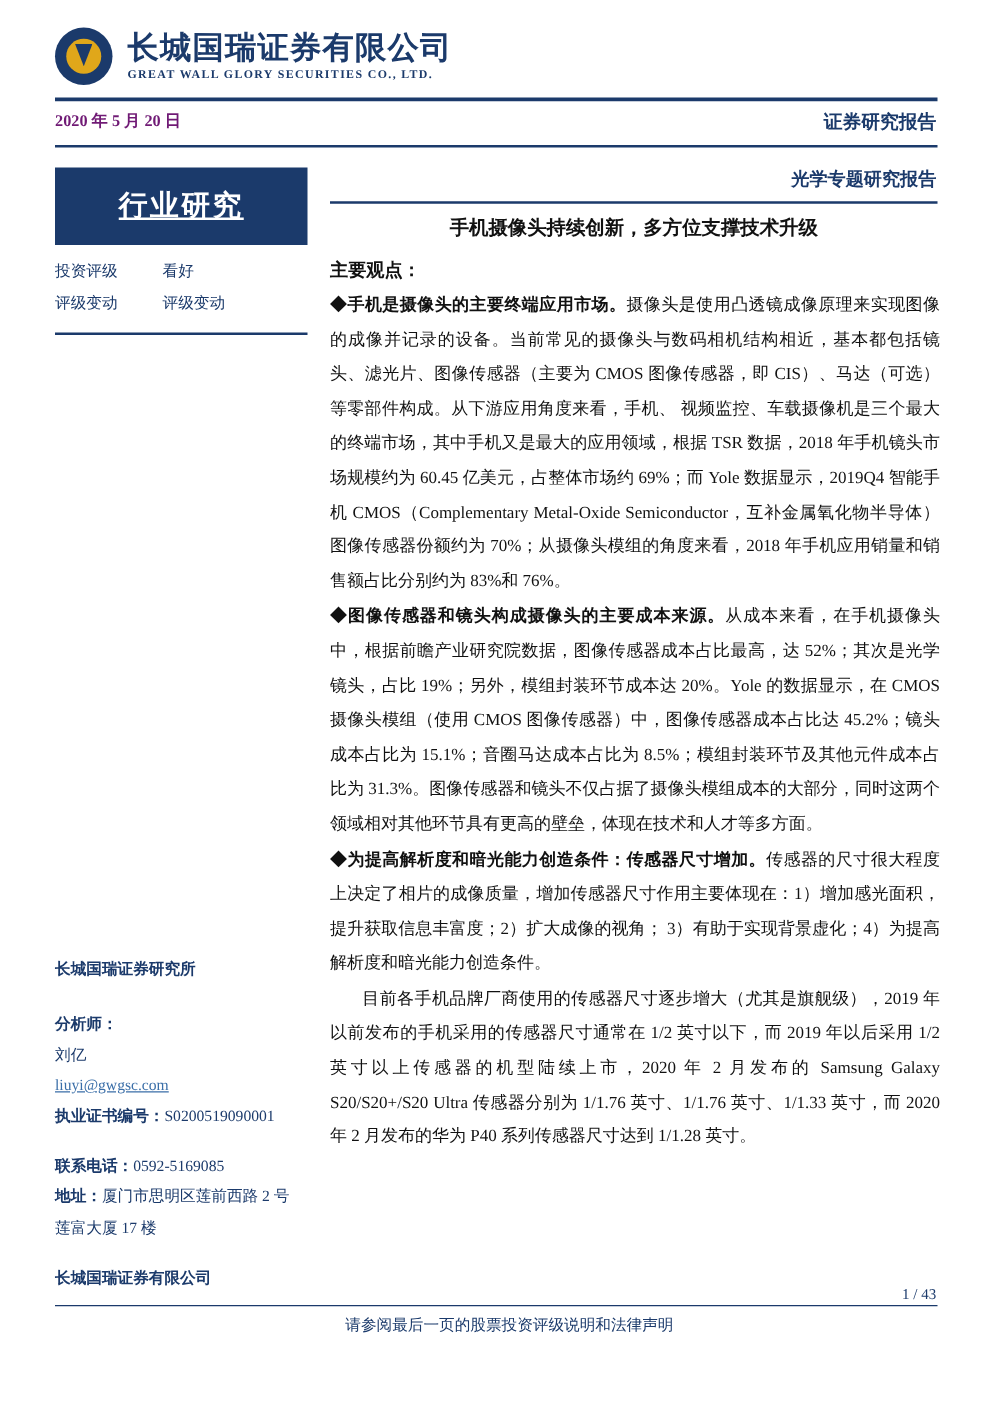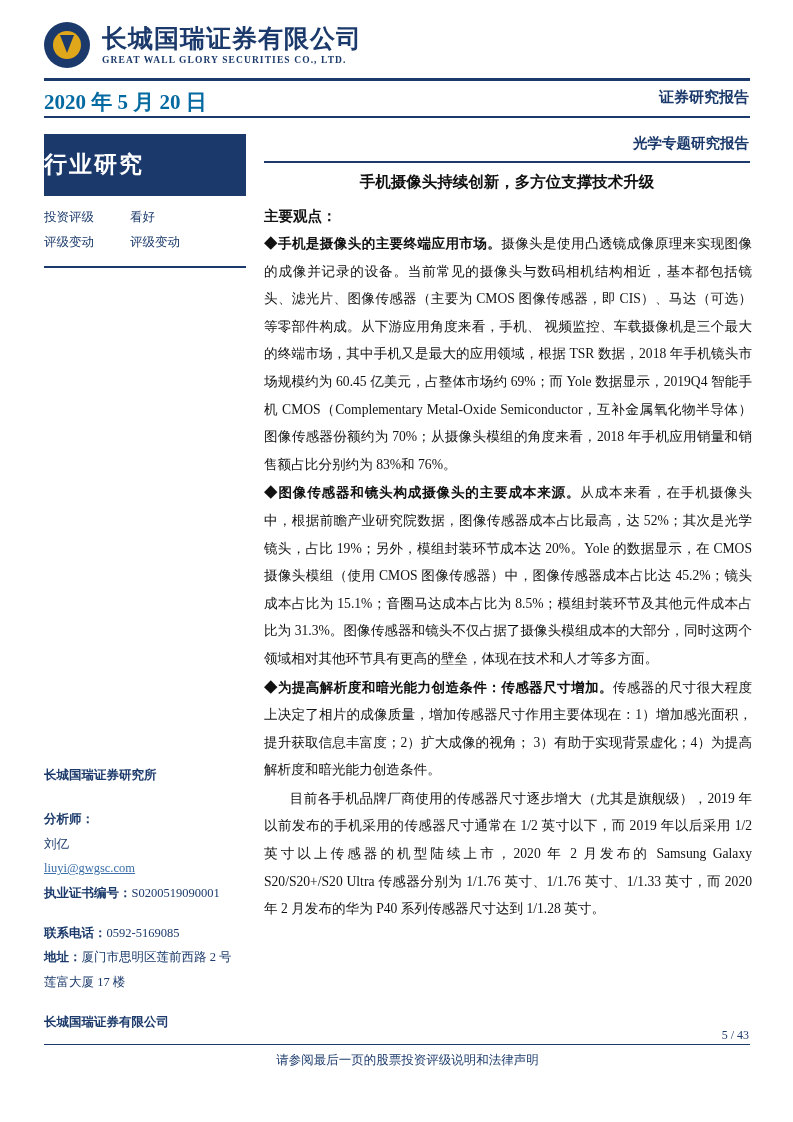--- a/index.html
+++ b/index.html
@@ -73,23 +73,23 @@
     left: 44px;
     top: 78px;
     width: 706px;
     height: 3px;
     background: #1b3a6b;
   }
   .date-line {
     position: absolute;
     left: 44px;
     top: 88px;
-    font-size: 21px;
-    font-weight: bold;
-    color: #0369a1;
+    font-size: 13px;
+    font-weight: bold;
+    color: #701a75;
     font-family: "Liberation Serif", serif;
   }
   .report-type {
     position: absolute;
     right: 44px;
     top: 88px;
     font-size: 15px;
     font-weight: bold;
     color: #1b3a6b;
     font-family: "Liberation Serif", serif;
@@ -106,26 +106,28 @@
   .industry-box {
     position: absolute;
     left: 44px;
     top: 134px;
     width: 202px;
     height: 62px;
     background: #1b3a6b;
   }
   .industry-box span {
     display: block;
+    text-align: center;
     line-height: 62px;
     color: #ffffff;
     font-size: 23px;
     font-weight: bold;
     letter-spacing: 2px;
     font-family: "Liberation Serif", serif;
+    text-decoration: underline;
   }
   .rating-table {
     position: absolute;
     left: 44px;
     top: 205px;
     width: 202px;
   }
   .rating-row {
     display: flex;
     font-size: 12.5px;
@@ -294,17 +296,17 @@
   <div class="doc-title">手机摄像头持续创新，多方位支撑技术升级</div>
   <div class="main-points">主要观点：</div>
 
   <div class="body-col">
     <p><span class="lead">◆手机是摄像头的主要终端应用市场。</span><span>摄像头是使用凸透镜成像原理来实现图像的成像并记录的设备。当前常见的摄像头与数码相机结构相近，基本都包括镜头、滤光片、图像传感器（主要为 CMOS 图像传感器，即 CIS）、马达（可选）等零部件构成。从下游应用角度来看，手机、 视频监控、车载摄像机是三个最大的终端市场，其中手机又是最大的应用领域，根据 TSR 数据，2018 年手机镜头市场规模约为 60.45 亿美元，占整体市场约 69%；而 Yole 数据显示，2019Q4 智能手机 CMOS（Complementary Metal-Oxide Semiconductor，互补金属氧化物半导体）图像传感器份额约为 70%；从摄像头模组的角度来看，2018 年手机应用销量和销售额占比分别约为 83%和 76%。</span></p>
     <p><span class="lead">◆图像传感器和镜头构成摄像头的主要成本来源。</span><span>从成本来看，在手机摄像头中，根据前瞻产业研究院数据，图像传感器成本占比最高，达 52%；其次是光学镜头，占比 19%；另外，模组封装环节成本达 20%。Yole 的数据显示，在 CMOS 摄像头模组（使用 CMOS 图像传感器）中，图像传感器成本占比达 45.2%；镜头成本占比为 15.1%；音圈马达成本占比为 8.5%；模组封装环节及其他元件成本占比为 31.3%。图像传感器和镜头不仅占据了摄像头模组成本的大部分，同时这两个领域相对其他环节具有更高的壁垒，体现在技术和人才等多方面。</span></p>
     <p><span class="lead">◆为提高解析度和暗光能力创造条件：传感器尺寸增加。</span><span>传感器的尺寸很大程度上决定了相片的成像质量，增加传感器尺寸作用主要体现在：1）增加感光面积，提升获取信息丰富度；2）扩大成像的视角； 3）有助于实现背景虚化；4）为提高解析度和暗光能力创造条件。</span></p>
     <p class="ind"><span>目前各手机品牌厂商使用的传感器尺寸逐步增大（尤其是旗舰级），2019 年以前发布的手机采用的传感器尺寸通常在 1/2 英寸以下，而 2019 年以后采用 1/2 英寸以上传感器的机型陆续上市，2020 年 2 月发布的 Samsung Galaxy S20/S20+/S20 Ultra 传感器分别为 1/1.76 英寸、1/1.76 英寸、1/1.33 英寸，而 2020 年 2 月发布的华为 P40 系列传感器尺寸达到 1/1.28 英寸。</span></p>
   </div>
 
-  <div class="page-num">5 / 43</div>
+  <div class="page-num">1 / 43</div>
   <div class="footer-rule"></div>
   <div class="footer-note">请参阅最后一页的股票投资评级说明和法律声明</div>
 
 </div>
 
 </body></html>

